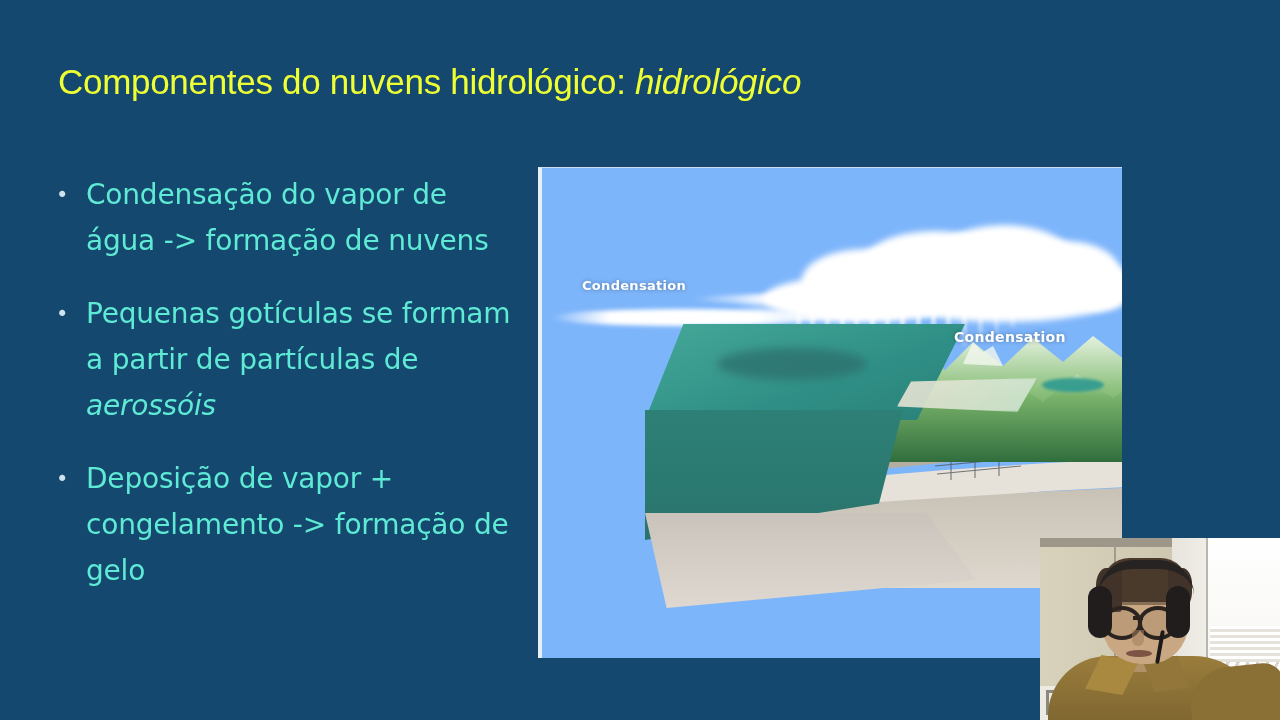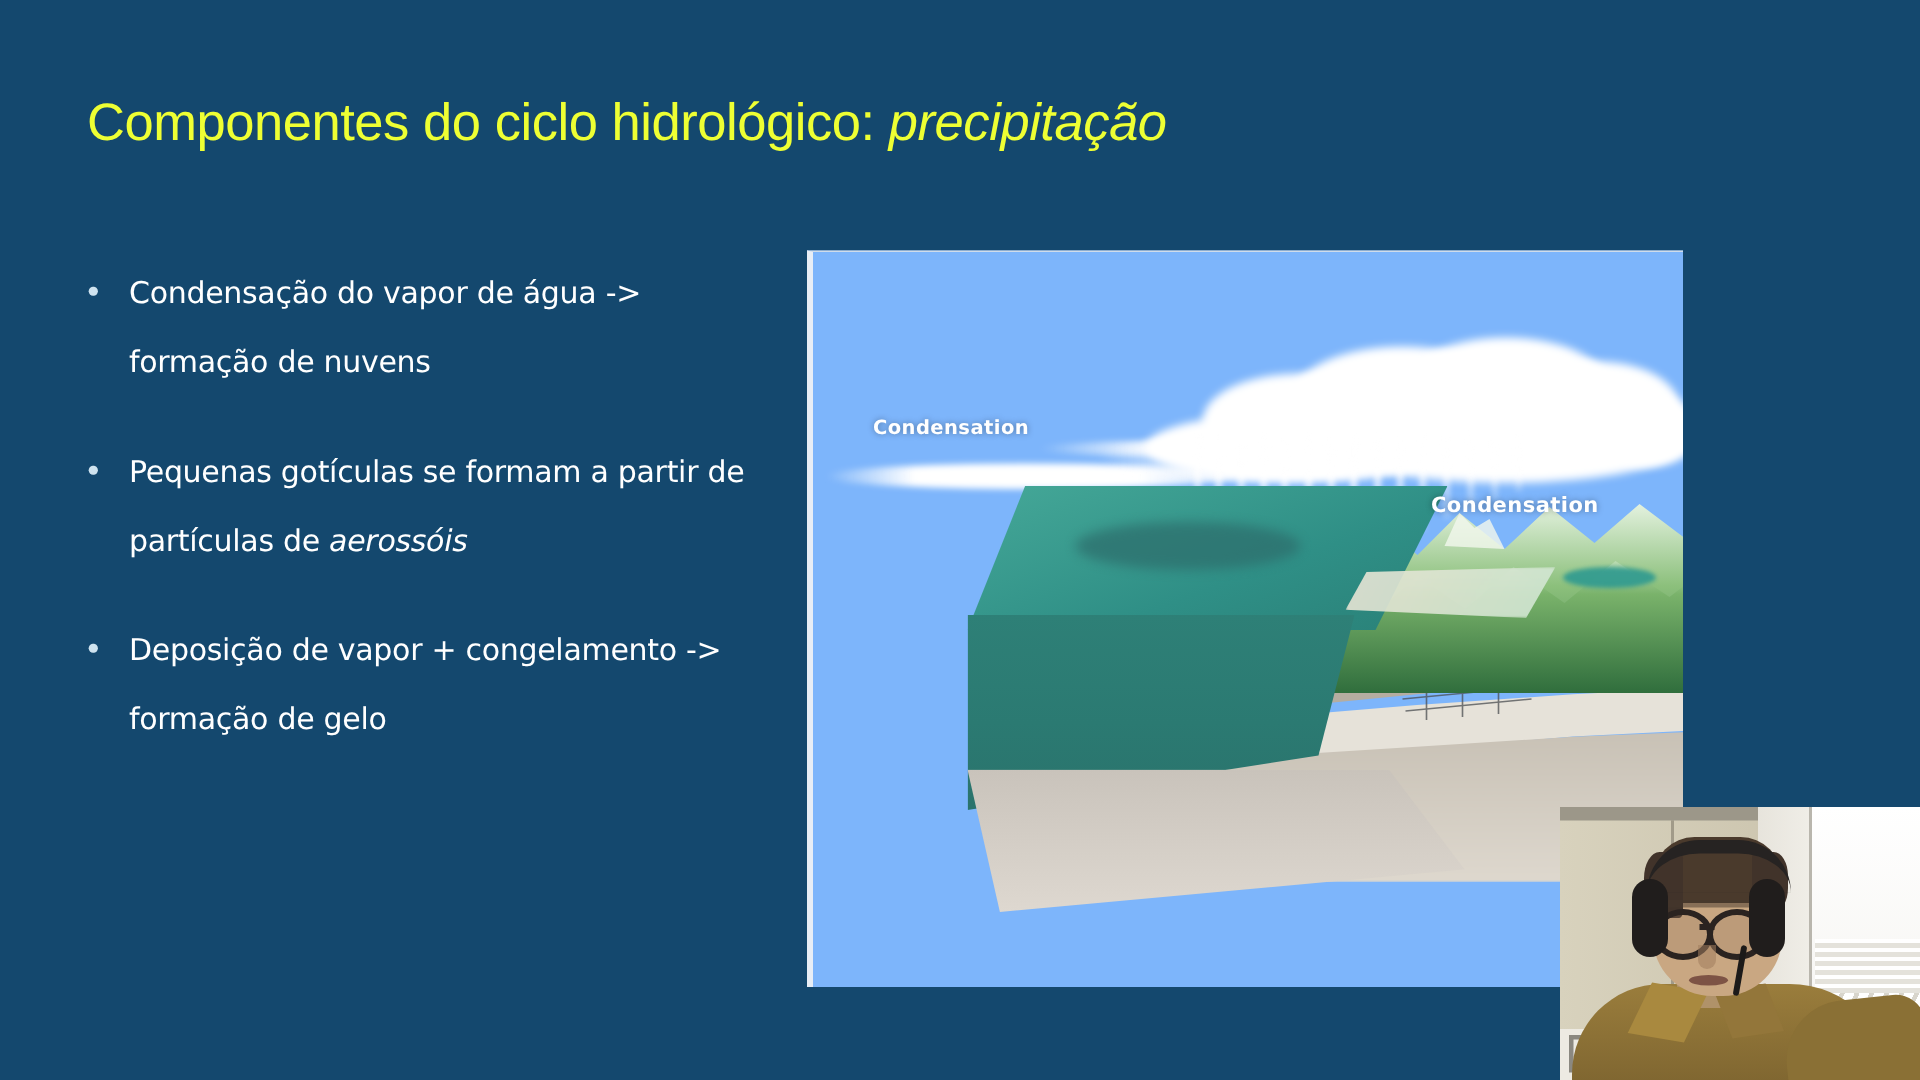--- a/index.html
+++ b/index.html
@@ -25,21 +25,21 @@
   #bullets{
     position:absolute;left:48px;top:172px;width:470px;
     font-family:"DejaVu Sans","Liberation Sans",sans-serif;
   }
   .bullet{display:flex;align-items:flex-start;margin-bottom:27px;}
   .bullet .dot{
     flex:0 0 auto;width:30px;color:#cfe3ef;font-size:21px;
     line-height:46px;text-align:left;padding-left:8px;
   }
   .bullet .btxt{
-    flex:1 1 auto;color:#ffffff;font-size:20px;line-height:46px;
+    flex:1 1 auto;color:#5eead4;font-size:28px;line-height:46px;
     letter-spacing:-0.2px;
   }
   .bullet .btxt i{}
 
   
   #picture{
     position:absolute;left:538px;top:167px;width:584px;height:491px;
     background:#7db5fb;
     border-left:4px solid #e8eef6;
     border-top:1px solid #cfdcea;
@@ -182,21 +182,21 @@
     background:rgba(160,125,95,.55);border-radius:0 0 8px 8px;}
   #wc-mouth{position:absolute;left:86px;top:112px;width:26px;height:7px;
     background:#7d5345;border-radius:50%;}
 </style>
 </head>
 <body>
 
 <div id="slide">
 
   <div id="title">
-    <span>Componentes do ciclo hidrológico: </span><span class="ital">precipitação</span>
+    <span>Componentes do nuvens hidrológico: </span><span class="ital">hidrológico</span>
   </div>
 
   <div id="bullets">
 
     <div class="bullet">
       <div class="dot">•</div>
       <div class="btxt"><span>Condensação do vapor de água -&gt; formação de nuvens</span></div>
     </div>
 
     <div class="bullet">

